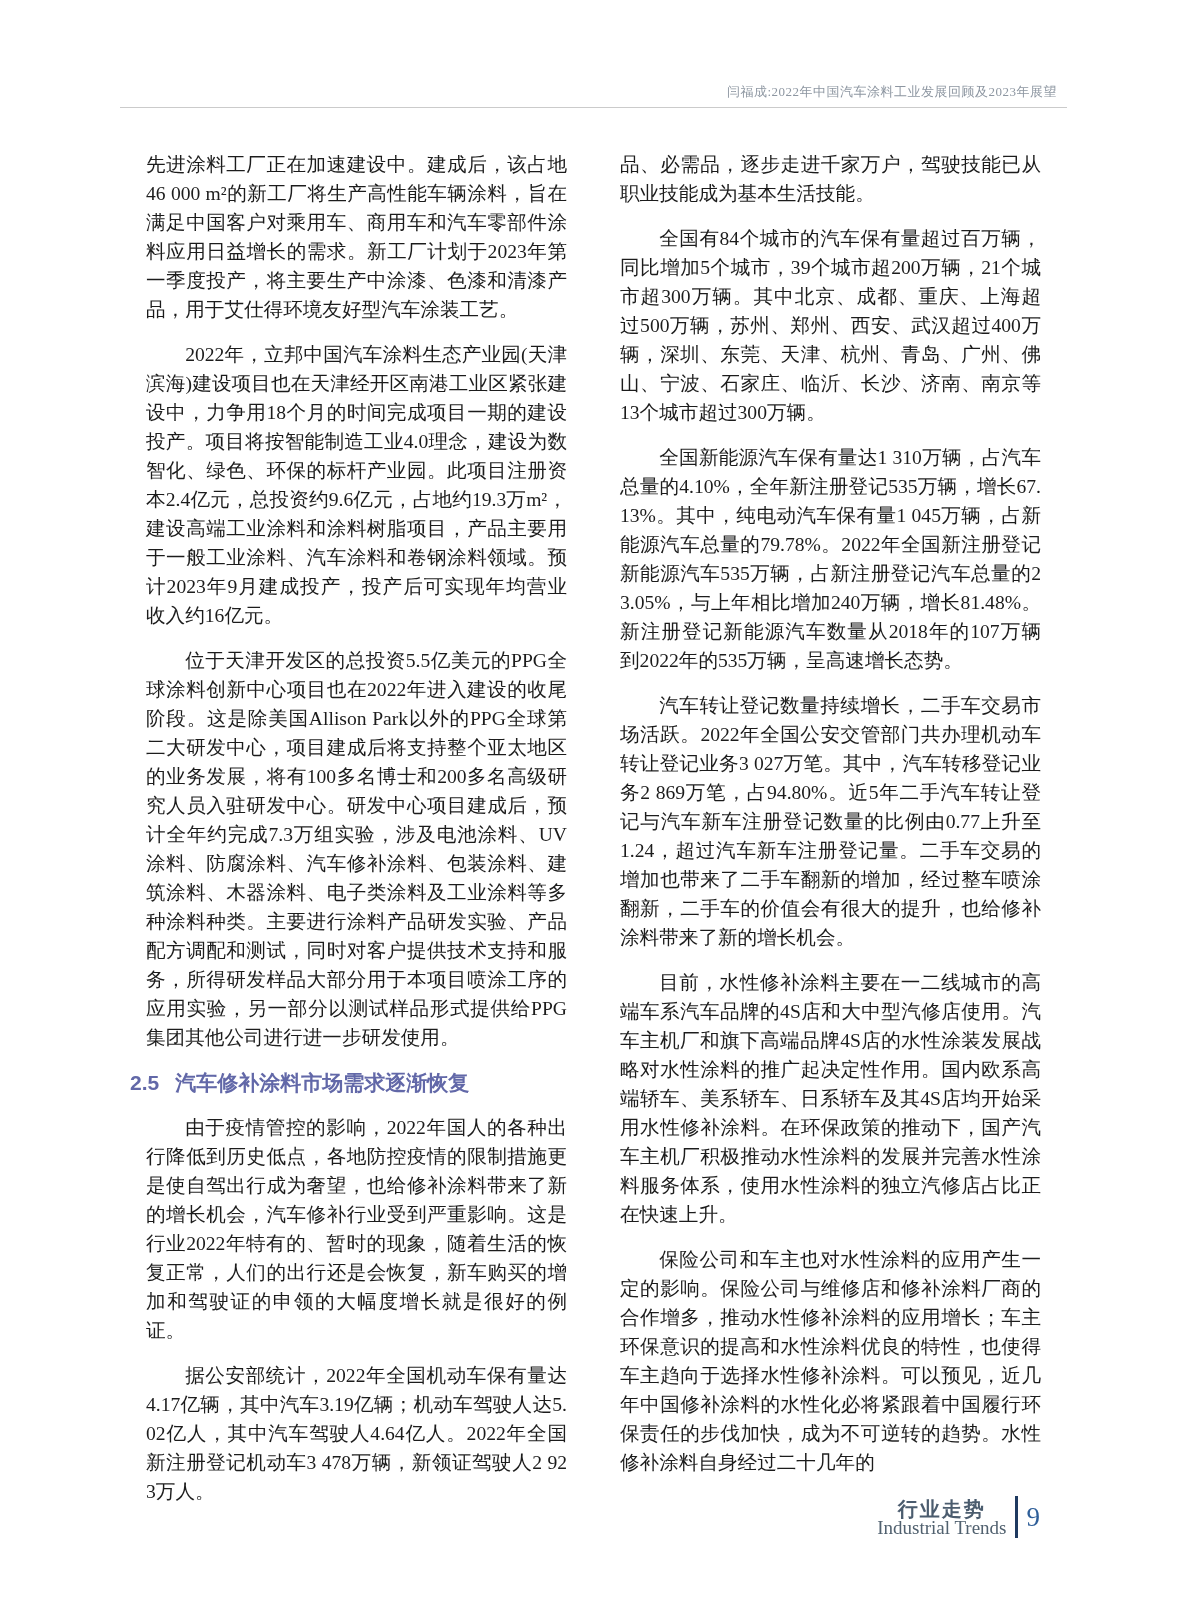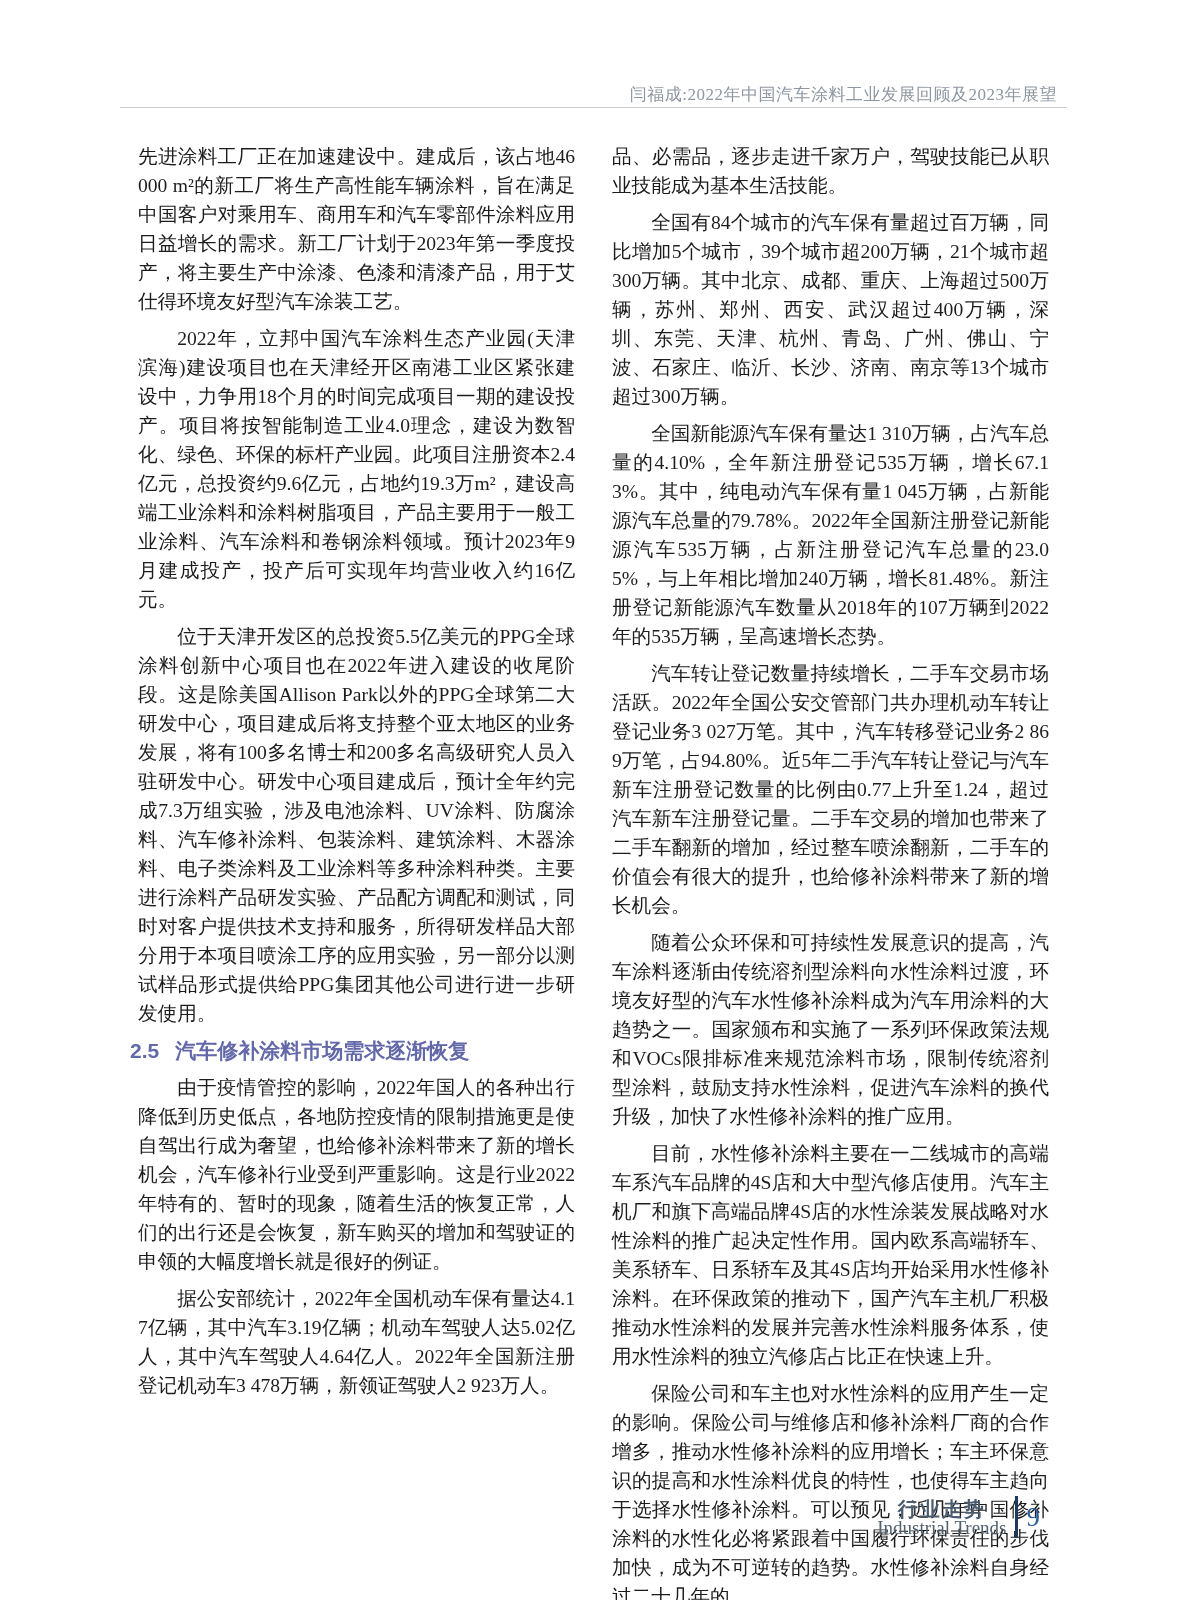--- a/index.html
+++ b/index.html
@@ -8,21 +8,21 @@
     width:1187px;height:1600px;
     background:#ffffff;
     font-family:"Liberation Serif","DejaVu Serif",serif;
     color:#1c1c1c;
     overflow:hidden;
   }
   
   .running-head{
     position:absolute;
     top:83px;right:130px;
-    font-size:17px;
+    font-size:13px;
     letter-spacing:.5px;
     color:#8d96a1;
     white-space:nowrap;
   }
   .header-rule{
     position:absolute;
     top:107px;left:120px;
     width:947px;height:1px;
     background:#cbcbcb;
   }
@@ -32,21 +32,21 @@
     top:134px;left:130px;
     width:928px;
     display:flex;gap:21px;
   }
   .col{
     width:453px;
     text-align:justify;
     text-justify:inter-ideograph;
   }
   .col p{
-    margin:8px;
+    margin:16px;
     font-size:19.6px;
     line-height:29px;
     text-indent:2em;
     word-break:break-all;
   }
   .col p.cont{text-indent:0;}
   .section-heading{
     margin:0;
     font-family:"Liberation Sans","DejaVu Sans",sans-serif;
     font-weight:bold;
@@ -109,21 +109,20 @@
       </h2>
       <p>由于疫情管控的影响，2022年国人的各种出行降低到历史低点，各地防控疫情的限制措施更是使自驾出行成为奢望，也给修补涂料带来了新的增长机会，汽车修补行业受到严重影响。这是行业2022年特有的、暂时的现象，随着生活的恢复正常，人们的出行还是会恢复，新车购买的增加和驾驶证的申领的大幅度增长就是很好的例证。</p>
       <p>据公安部统计，2022年全国机动车保有量达4.17亿辆，其中汽车3.19亿辆；机动车驾驶人达5.02亿人，其中汽车驾驶人4.64亿人。2022年全国新注册登记机动车3 478万辆，新领证驾驶人2 923万人。</p>
     </section>
 
     <section class="col">
       <p class="cont">品、必需品，逐步走进千家万户，驾驶技能已从职业技能成为基本生活技能。</p>
       <p>全国有84个城市的汽车保有量超过百万辆，同比增加5个城市，39个城市超200万辆，21个城市超300万辆。其中北京、成都、重庆、上海超过500万辆，苏州、郑州、西安、武汉超过400万辆，深圳、东莞、天津、杭州、青岛、广州、佛山、宁波、石家庄、临沂、长沙、济南、南京等13个城市超过300万辆。</p>
       <p>全国新能源汽车保有量达1 310万辆，占汽车总量的4.10%，全年新注册登记535万辆，增长67.13%。其中，纯电动汽车保有量1 045万辆，占新能源汽车总量的79.78%。2022年全国新注册登记新能源汽车535万辆，占新注册登记汽车总量的23.05%，与上年相比增加240万辆，增长81.48%。新注册登记新能源汽车数量从2018年的107万辆到2022年的535万辆，呈高速增长态势。</p>
       <p>汽车转让登记数量持续增长，二手车交易市场活跃。2022年全国公安交管部门共办理机动车转让登记业务3 027万笔。其中，汽车转移登记业务2 869万笔，占94.80%。近5年二手汽车转让登记与汽车新车注册登记数量的比例由0.77上升至1.24，超过汽车新车注册登记量。二手车交易的增加也带来了二手车翻新的增加，经过整车喷涂翻新，二手车的价值会有很大的提升，也给修补涂料带来了新的增长机会。</p>
-      <p>随着公众环保和可持续性发展意识的提高，汽车涂料逐渐由传统溶剂型涂料向水性涂料过渡，环境友好型的汽车水性修补涂料成为汽车用涂料的大趋势之一。国家颁布和实施了一系列环保政策法规和VOCs限排标准来规范涂料市场，限制传统溶剂型涂料，鼓励支持水性涂料，促进汽车涂料的换代升级，加快了水性修补涂料的推广应用。</p>
       <p>目前，水性修补涂料主要在一二线城市的高端车系汽车品牌的4S店和大中型汽修店使用。汽车主机厂和旗下高端品牌4S店的水性涂装发展战略对水性涂料的推广起决定性作用。国内欧系高端轿车、美系轿车、日系轿车及其4S店均开始采用水性修补涂料。在环保政策的推动下，国产汽车主机厂积极推动水性涂料的发展并完善水性涂料服务体系，使用水性涂料的独立汽修店占比正在快速上升。</p>
       <p>保险公司和车主也对水性涂料的应用产生一定的影响。保险公司与维修店和修补涂料厂商的合作增多，推动水性修补涂料的应用增长；车主环保意识的提高和水性涂料优良的特性，也使得车主趋向于选择水性修补涂料。可以预见，近几年中国修补涂料的水性化必将紧跟着中国履行环保责任的步伐加快，成为不可逆转的趋势。水性修补涂料自身经过二十几年的</p>
     </section>
 
   </div>
 
   <div class="footer">
     <div class="footer-labels">
       <div class="footer-cn">行业走势</div>
       <div class="footer-en">Industrial Trends</div>

